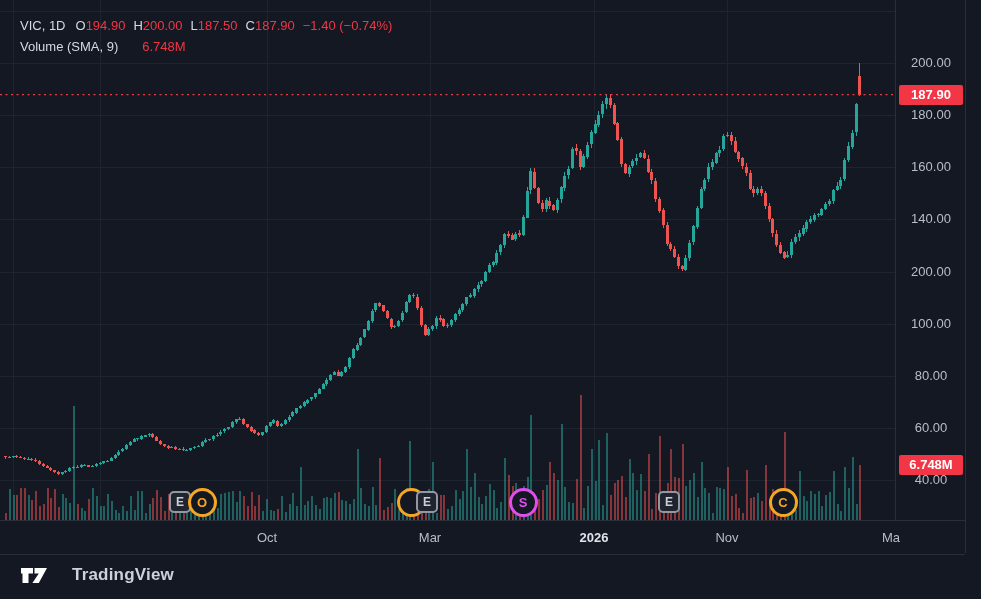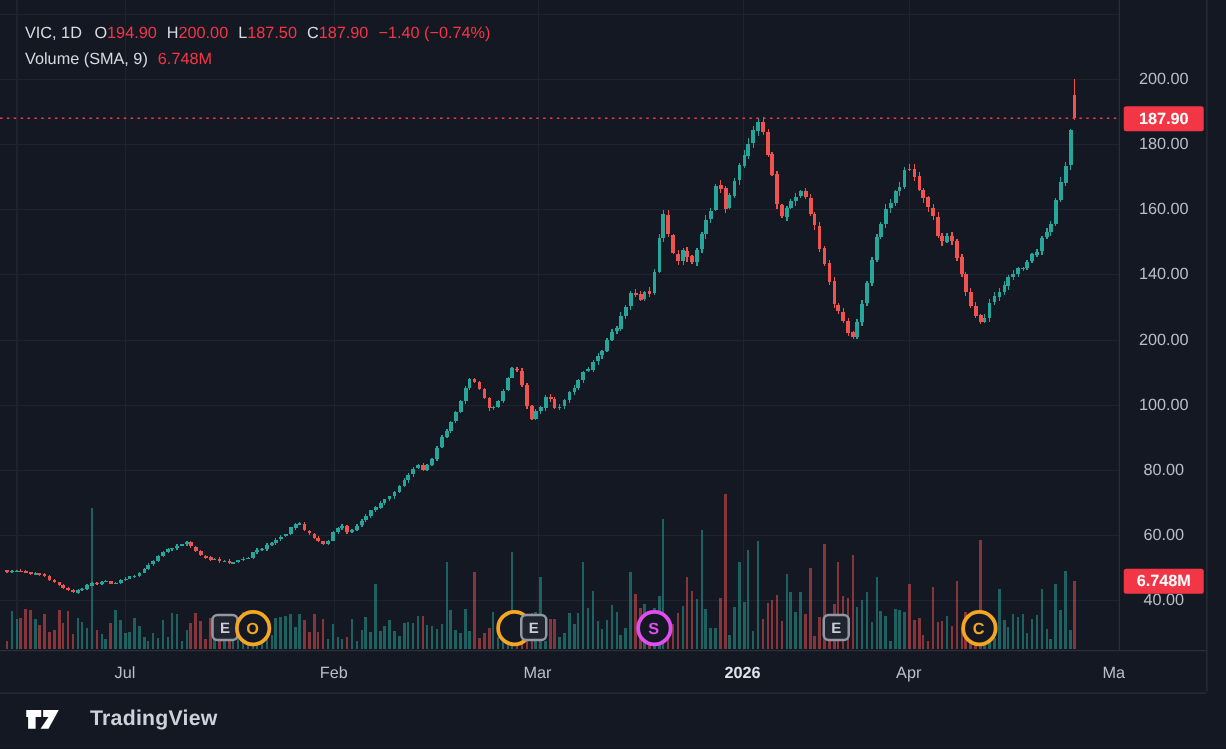--- a/index.html
+++ b/index.html
@@ -13,21 +13,21 @@
     -webkit-font-smoothing:antialiased;
   }
   #chart-svg{position:absolute;left:0;top:0;}
   
   .legend{position:absolute;left:20px;top:15px;z-index:30;font-size:13px;line-height:21px;}
   .legend-row{display:flex;align-items:center;white-space:pre;}
   .legend .sym{color:var(--text);font-weight:400;margin-right:10px;}
   .legend .lk{color:var(--text);margin-left:8px;}
   .legend .lv{color:var(--badge);}
   .legend .chg{color:var(--badge);margin-left:8px;text-align:center;}
-  .legend .voltitle{color:var(--text);margin-right:8px;}
+  .legend .voltitle{color:var(--text);margin-right:24px;}
   
   #right-axis{
     position:absolute;left:895px;top:0;width:70px;height:520px;
     border-left:1px solid var(--border);z-index:20;
   }
   .ytick{
     position:absolute;left:0;width:70px;text-align:center;font-size:13px;
     color:var(--axis-text);height:18px;line-height:18px;
   }
   .axis-badge{
@@ -802,25 +802,24 @@
       <div class="ytick" style="top: 262.52px;">200.00</div>
       <div class="ytick" style="top: 314.64px;">100.00</div>
       <div class="ytick" style="top: 366.76px;">80.00</div>
       <div class="ytick" style="top: 418.88px;">60.00</div>
       <div class="ytick" style="top: 471px;">40.00</div>
       <div class="axis-badge" style="top: 84.5726px;">187.90</div>
       <div class="axis-badge" style="top: 455px;">6.748M</div>
     </div>
   <div class="axis-right-edge"></div>
   <div id="bottom-axis">
-      <div class="xtick" style="left: 100px;">Jul</div>
-      <div class="xtick" style="left: 267px;">Feb</div>
+      <div class="xtick" style="left: 267px;">Oct</div>
       <div class="xtick" style="left: 430px;">Mar</div>
       <div class="xtick bold" style="left: 594px;">2026</div>
-      <div class="xtick" style="left: 727px;">Apr</div>
+      <div class="xtick" style="left: 727px;">Nov</div>
       <div class="xtick" style="left: 891px;">Ma</div>
     </div>
 
   <div class="logo">
     <svg width="28" height="17" viewBox="0 0 28 17">
       <path d="M1 1h12v5.5H8.5V16h-6V6.5H1z" fill="#ffffff"></path>
       <path d="M14.5 1H27l-8.2 15h-6.4l6.4-9.5h-4.3z" fill="#ffffff"></path>
     </svg>
     <span class="logo-text">TradingView</span>
   </div>

